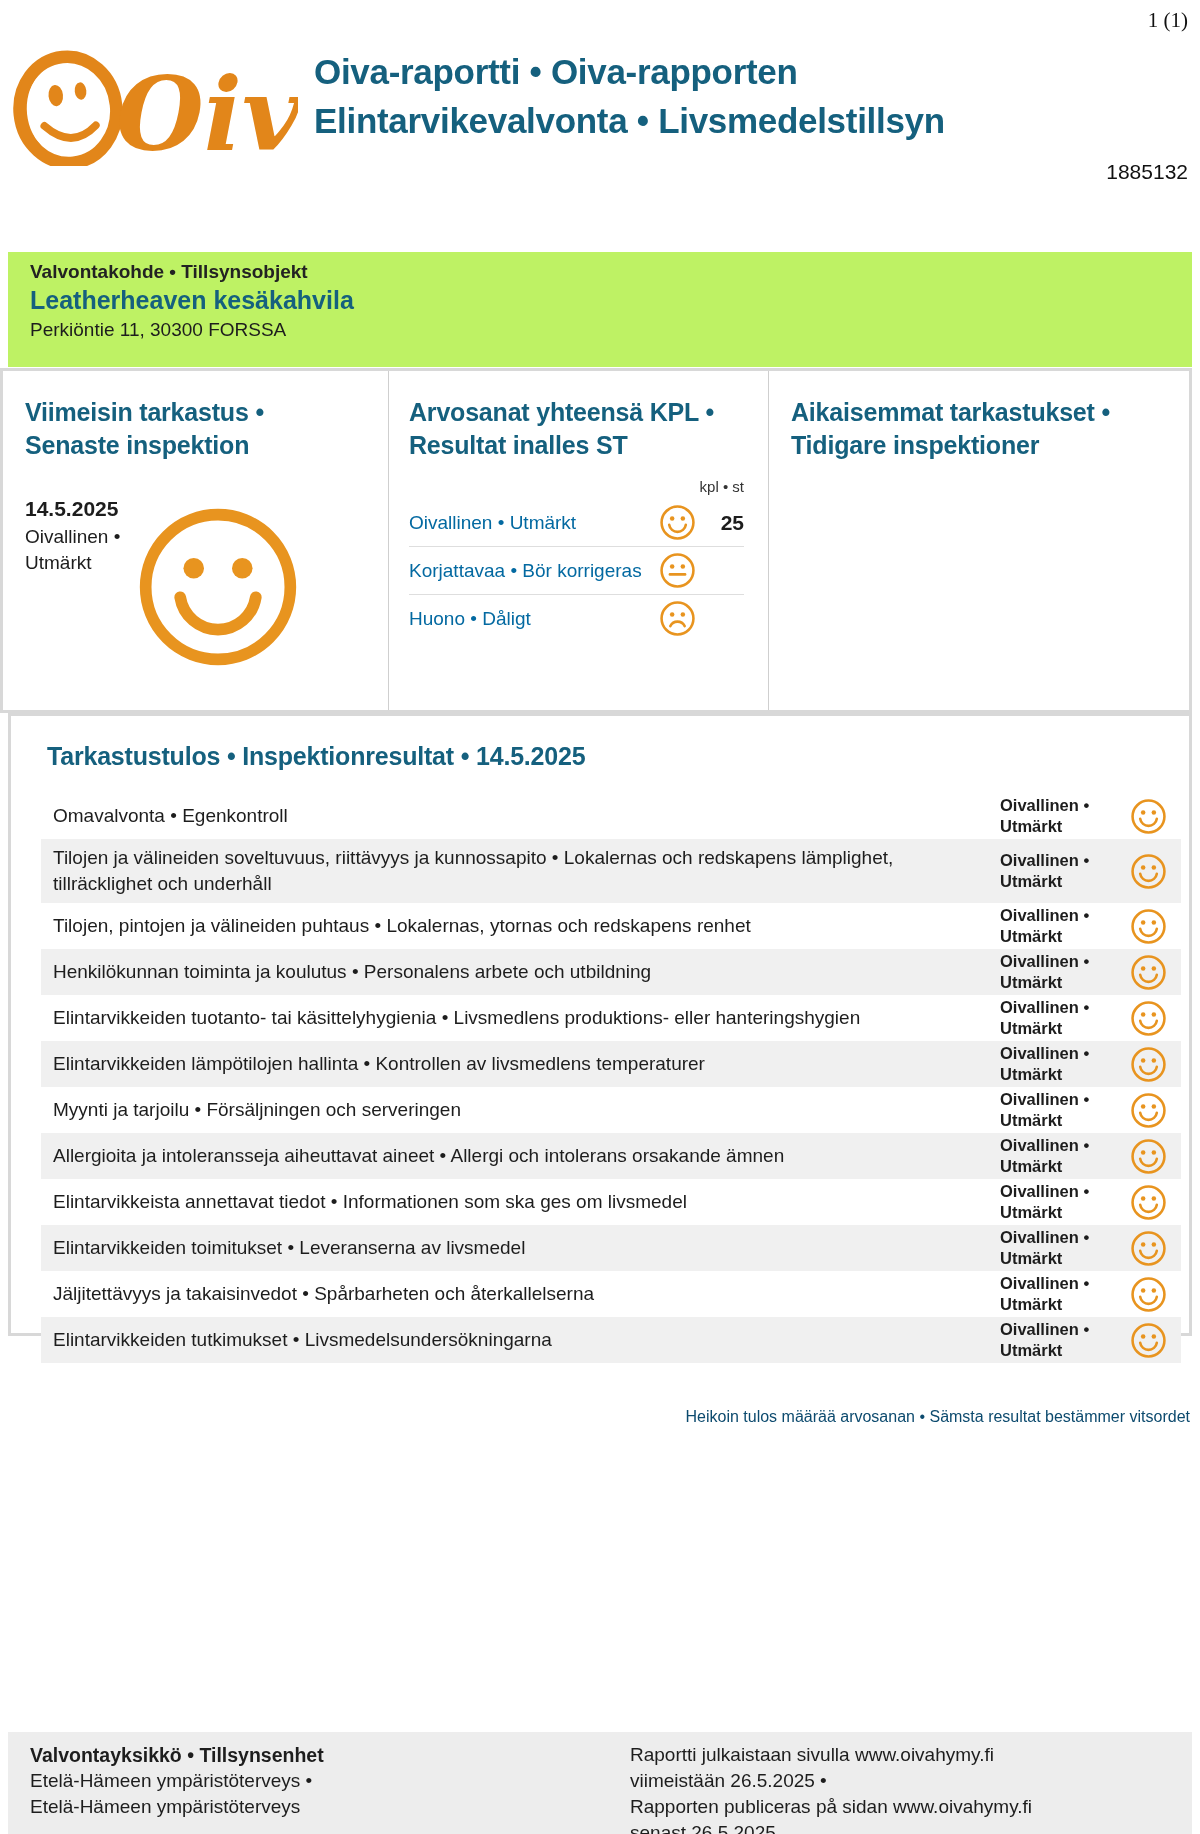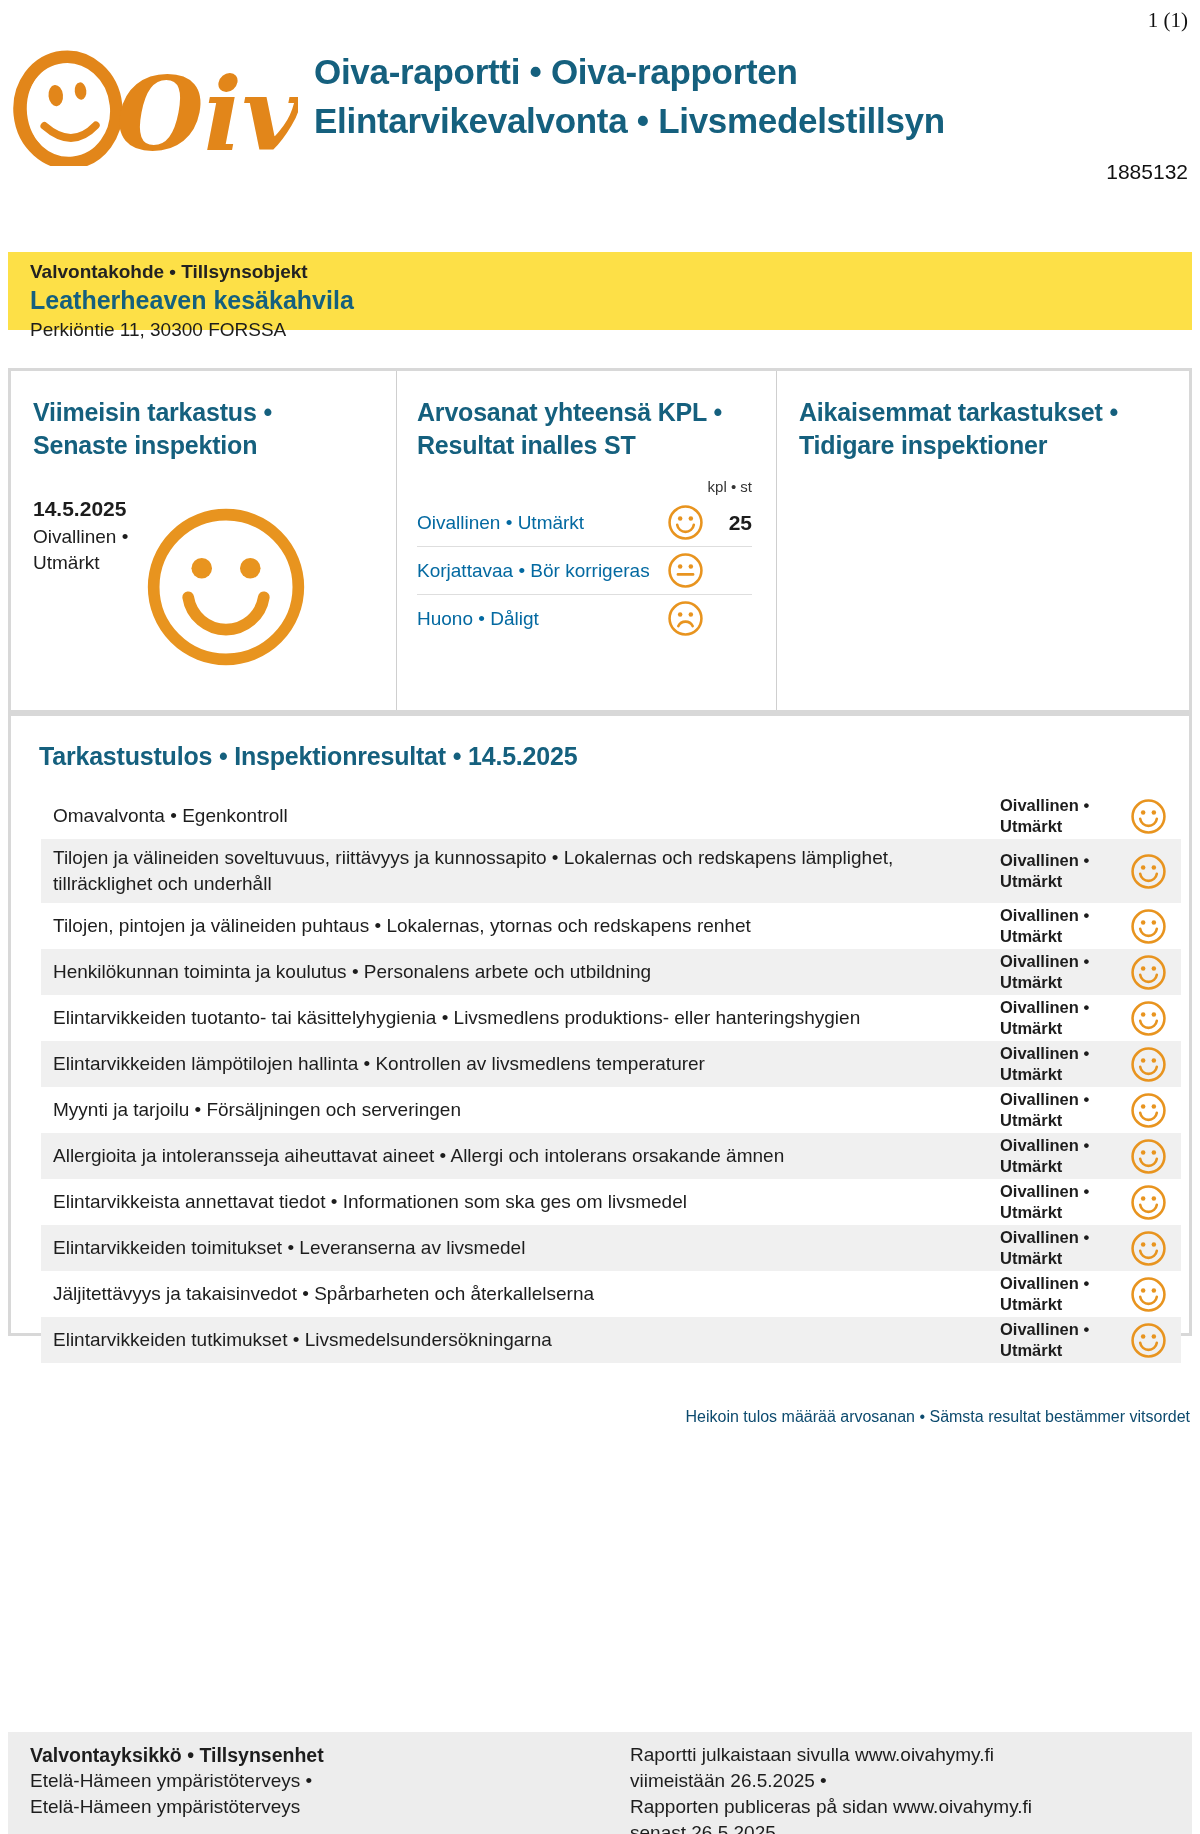--- a/index.html
+++ b/index.html
@@ -7,47 +7,47 @@
     position:relative;width:1200px;height:1834px;background:#ffffff;
     font-family:"Liberation Sans",sans-serif;color:#1d1d1d;overflow:hidden;
   }
   
   .page-number{position:absolute;top:8px;right:12px;font-family:"Liberation Serif",serif;font-size:21px;color:#111;}
   .logo-box{position:absolute;left:8px;top:46px;width:290px;height:120px;}
   .titles{position:absolute;left:314px;top:47px;}
   .title-line{font-size:35px;font-weight:bold;color:#15607e;line-height:49px;letter-spacing:-0.3px;}
   .report-number{position:absolute;right:12px;top:160px;font-size:21px;color:#111;}
   
-  .establishment{position:absolute;left:8px;right:8px;top:252px;height:78px;background:#fde047;
+  .establishment{position:absolute;left:8px;right:8px;top:252px;height:115px;background:#bef264;
     padding:9px 0 0 22px;box-sizing:border-box;}
   .estab-label{font-size:19px;font-weight:bold;color:#222;}
   .estab-name{font-size:25px;font-weight:bold;color:#15607e;margin-top:3px;}
   .estab-address{font-size:19px;margin-top:4px;color:#1d1d1d;}
   
-  .summary-panel{position:absolute;left:8px;right:8px;top:368px;height:345px;border:3px solid #d8d8d8;
+  .summary-panel{position:absolute;left:0;right:8px;top:368px;height:345px;border:3px solid #d8d8d8;
     box-sizing:border-box;display:flex;background:#fff;}
   .panel-heading{font-size:25px;font-weight:bold;color:#15607e;line-height:33px;letter-spacing:-0.2px;}
   .sum-col1{width:386px;padding:25px 18px 0 22px;box-sizing:border-box;border-right:1px solid #cfcfcf;}
   .sum-col2{width:380px;padding:25px 24px 16px 20px;box-sizing:border-box;border-right:1px solid #cfcfcf;}
   .sum-col3{flex:1;padding:25px 18px 0 22px;box-sizing:border-box;}
   .col1-body{display:flex;margin-top:35px;}
   .insp-date{font-size:21px;font-weight:bold;color:#1d1d1d;}
   .insp-grade{font-size:19px;line-height:26px;margin-top:3px;color:#1d1d1d;}
   .big-face{width:168px;height:168px;margin-left:14px;margin-top:6px;flex:none;}
   .unit-label{font-size:15px;color:#333;text-align:right;margin-top:16px;}
   .grade-rows{margin-top:4px;}
   .grade-row{display:flex;align-items:center;height:47px;border-bottom:1px solid #dedede;}
   .grade-row:last-child{border-bottom:none;}
   .grade-row-label{flex:1;font-size:19px;color:#0369a1;}
   .grade-row .face{width:37px;height:37px;flex:none;}
   .grade-count{width:48px;text-align:right;font-size:21px;font-weight:bold;color:#1d1d1d;}
   
   .results-panel{position:absolute;left:8px;right:8px;top:713px;height:623px;border:3px solid #d8d8d8;
     box-sizing:border-box;background:#fff;padding-top:26px;}
-  .results-heading{margin-left:28px;font-size:25px;font-weight:bold;color:#15607e;letter-spacing:-0.2px;}
+  .results-heading{margin-left:36px;font-size:25px;font-weight:bold;color:#15607e;letter-spacing:-0.2px;}
   .result-rows{margin:22px 8px 0 30px;}
   .result-row{display:flex;align-items:center;min-height:43px;padding:2px 14px 2px 12px;box-sizing:border-box;}
   .result-row.alt{background:#f0f0f0;}
   .result-topic{flex:1;font-size:19px;line-height:26px;color:#1d1d1d;padding:4px 24px 4px 0;}
   .result-grade{width:122px;flex:none;font-size:16.5px;font-weight:bold;line-height:21px;color:#1d1d1d;}
   .result-row .face{width:37px;height:37px;flex:none;margin-left:8px;}
   .footnote{position:absolute;right:10px;top:1408px;font-size:16px;color:#0c4a6e;}
   
   .footer{position:absolute;left:8px;right:8px;top:1732px;height:102px;background:#ededed;box-sizing:border-box;}
   .footer-left{position:absolute;left:22px;top:10px;font-size:19px;line-height:26px;color:#1d1d1d;}

